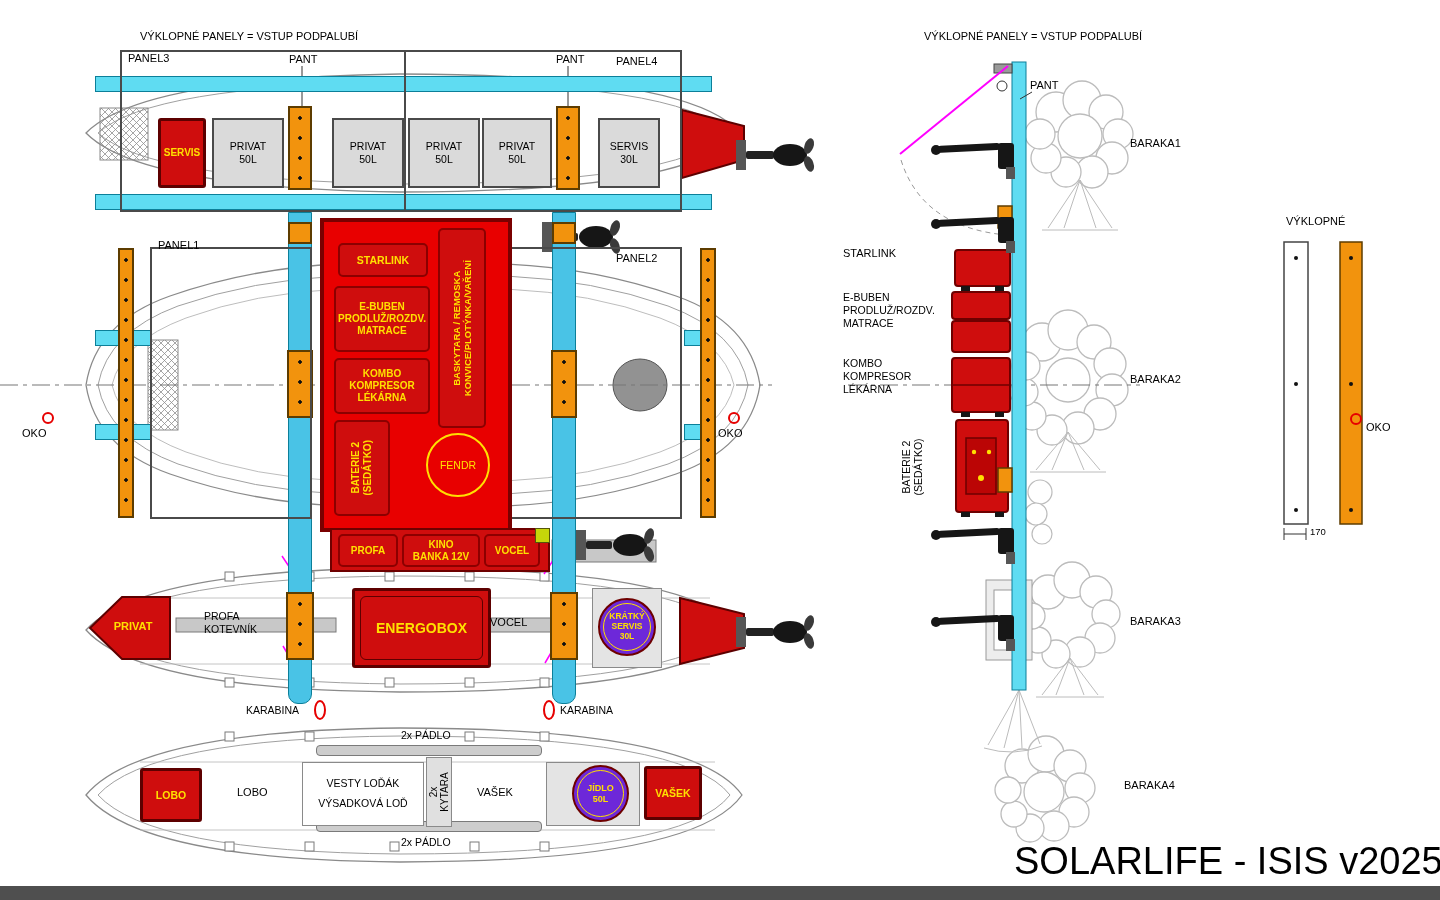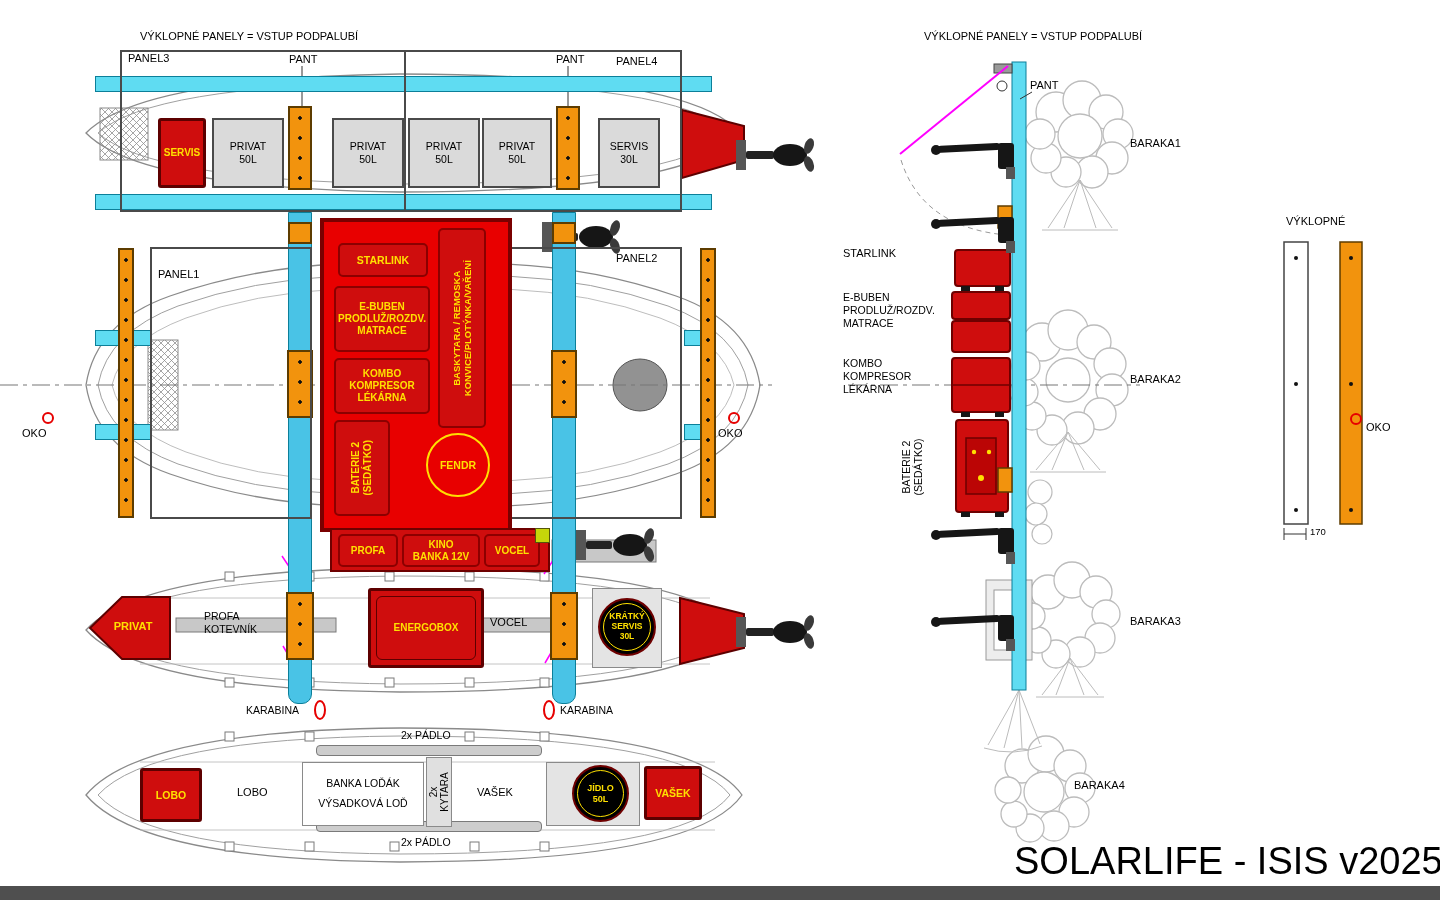--- a/index.html
+++ b/index.html
@@ -12,26 +12,26 @@
   .beam{background:#5fdcf2;border:1px solid #0c7f99}
   .strap{background:#49c3e6;border:1px solid #0c7f99;border-radius:0 0 10px 10px}
   .orange{background:#f2930d;border:2px solid #5d3c00}
   .boltv{background-image:radial-gradient(circle at 50% 10px,#101010 1.5px,transparent 2px);background-size:100% 20px;background-repeat:repeat-y}
   .platform{background:#e80000;border:4px solid #7a0000}
   .pbox{background:#cf0d0d;border:2px solid #8c0000;border-radius:5px;color:#ffe000;font-weight:bold;font-size:10px;line-height:1.18;display:flex;align-items:center;justify-content:center;text-align:center;white-space:pre-line}
   .redbox{background:#cf0d0d;border:3px solid #5d0000;color:#ffe000;font-weight:bold;font-size:10.5px;line-height:1.15;display:flex;align-items:center;justify-content:center;text-align:center;white-space:pre-line;border-radius:3px}
   .graybox{background:#dadada;border:2px solid #4a4a4a;color:#000;font-size:10.5px;line-height:1.2;display:flex;align-items:center;justify-content:center;text-align:center;white-space:pre-line}
   .vc{display:flex;align-items:center;justify-content:center}
   .vtext{transform:rotate(-90deg);white-space:pre-line;text-align:center}
-  .circle-red{background:#000000;border:2px solid #6e0000;border-radius:50%;padding:3px}
+  .circle-red{background:#6d28d9;border:2px solid #6e0000;border-radius:50%;padding:3px}
   .yring{width:100%;height:100%;border:1.5px solid #ffe000;border-radius:50%;display:flex;align-items:center;justify-content:center;color:#ffe000;font-weight:bold;font-size:8.5px;line-height:1.15;text-align:center;white-space:pre-line}
   .plate{background:#e4e4e4;border:1.5px solid #8a8a8a}
   .whitebox{background:#fff;border:1.5px solid #8a8a8a}
   .graybar{background:#cdcdcd;border:1px solid #7a7a7a;border-radius:4px}
-  .fendr{border:2px solid #ffe000;border-radius:50%;color:#ffe000;font-weight:bold;font-size:10.5px;display:flex;align-items:center;justify-content:center}
+  .fendr{border:2px solid #ffe000;border-radius:50%;color:#ffe000;font-weight:normal;font-size:10.5px;display:flex;align-items:center;justify-content:center}
   .title{font-size:38px;color:#000;white-space:nowrap}
   .ylw{color:#ffe000;font-weight:bold}
 </style>
 </head>
 <body>
 
 <svg class="b" width="1440" height="900" viewBox="0 0 1440 900" style="left:0;top:0">
   <defs>
     <pattern id="hatch" width="7" height="7" patternUnits="userSpaceOnUse">
       <path d="M0,7 L7,0 M0,0 L7,7" stroke="#8f8f8f" stroke-width="0.8"></path>
@@ -335,81 +335,81 @@
 <div class="b" style="left:330px;top:528px;width:220px;height:44px;background:#cf0d0d;border:2px solid #6e0000"></div>
 <div class="b pbox" style="left:338px;top:534px;width:60px;height:33px"><span>PROFA</span></div>
 <div class="b pbox" style="left:402px;top:534px;width:78px;height:33px"><span>KINO
 BANKA 12V</span></div>
 <div class="b pbox" style="left:484px;top:534px;width:56px;height:33px"><span>VOCEL</span></div>
 <div class="b" style="left:535px;top:528px;width:15px;height:15px;background:#c6d60a;border:1.5px solid #55550a"></div>
 
 <div class="b ylw ctr" style="left:102px;top:620px;width:62px;height:14px;font-size:11px">PRIVAT</div>
 <div class="b lbl" style="left:204px;top:610px;width:78px;font-size:10.5px">PROFA
 KOTEVNÍK</div>
-<div class="b redbox" style="left:368px;top:588px;width:116px;height:80px;font-size:10px">
+<div class="b redbox" style="left:352px;top:588px;width:139px;height:80px;font-size:14px">
   <div class="b" style="left:5px;top:5px;right:5px;bottom:5px;border:1.5px solid #5d0000;border-radius:6px"></div>
   <span style="position:relative">ENERGOBOX</span>
 </div>
 <div class="b lbl" style="left:490px;top:616px;width:52px">VOCEL</div>
 <div class="b plate" style="left:592px;top:588px;width:70px;height:80px"></div>
 <div class="b circle-red" style="left:598px;top:598px;width:58px;height:58px">
     <div class="yring">KRÁTKÝ
 SERVIS
 30L</div>
   </div>
 <div class="b lbl" style="left:246px;top:704px;width:62px;font-size:10.5px">KARABINA</div>
 <div class="b lbl" style="left:560px;top:704px;width:62px;font-size:10.5px">KARABINA</div>
 
 <div class="b lbl" style="left:401px;top:729px;width:62px;font-size:10.5px">2x PÁDLO</div>
 <div class="b graybar" style="left:316px;top:745px;width:226px;height:11px"></div>
 <div class="b graybar" style="left:316px;top:821px;width:226px;height:11px"></div>
 <div class="b lbl" style="left:401px;top:836px;width:62px;font-size:10.5px">2x PÁDLO</div>
 <div class="b redbox" style="left:140px;top:768px;width:62px;height:54px"><span>LOBO</span></div>
 <div class="b lbl" style="left:237px;top:786px;width:42px">LOBO</div>
 <div class="b whitebox vc" style="left:302px;top:762px;width:122px;height:64px">
-    <span class="ctr" style="font-size:10.5px;line-height:1.9;white-space:pre-line">BANKA LOĎÁK
+    <span class="ctr" style="font-size:10.5px;line-height:1.9;white-space:pre-line">VESTY LOĎÁK
 VÝSADKOVÁ LOĎ</span>
   </div>
 <div class="b vc" style="left:426px;top:757px;width:26px;height:70px;background:#e0e0e0;border:1px solid #8a8a8a">
     <span class="vtext" style="width:68px;font-size:10px">2x KYTARA</span>
   </div>
 <div class="b lbl" style="left:477px;top:786px;width:48px">VAŠEK</div>
 <div class="b plate" style="left:546px;top:762px;width:94px;height:64px"></div>
 <div class="b circle-red" style="left:572px;top:765px;width:57px;height:57px">
     <div class="yring" style="font-size:9px">JÍDLO
 50L</div>
   </div>
 <div class="b redbox" style="left:644px;top:766px;width:58px;height:54px"><span>VAŠEK</span></div>
 
 <div class="b lbl" style="left:140px;top:30px;width:280px">VÝKLOPNÉ PANELY = VSTUP PODPALUBÍ</div>
 <div class="b lbl" style="left:128px;top:52px;width:60px">PANEL3</div>
 <div class="b lbl" style="left:289px;top:53px;width:30px">PANT</div>
 <div class="b lbl" style="left:556px;top:53px;width:30px">PANT</div>
 <div class="b lbl" style="left:616px;top:55px;width:62px">PANEL4</div>
-<div class="b lbl" style="left:158px;top:268px;width:60px">PANEL1</div>
+<div class="b lbl" style="left:158px;top:239px;width:60px">PANEL1</div>
 <div class="b lbl" style="left:616px;top:252px;width:62px">PANEL2</div>
 <div class="b lbl" style="left:22px;top:427px;width:32px">OKO</div>
 <div class="b lbl" style="left:718px;top:427px;width:32px">OKO</div>
 
 <div class="b lbl" style="left:924px;top:30px;width:280px">VÝKLOPNÉ PANELY = VSTUP PODPALUBÍ</div>
 <div class="b lbl" style="left:1030px;top:79px;width:34px">PANT</div>
 <div class="b lbl" style="left:843px;top:247px;width:72px">STARLINK</div>
 <div class="b lbl" style="left:843px;top:291px;width:108px;font-size:10.5px">E-BUBEN
 PRODLUŽ/ROZDV.
 MATRACE</div>
 <div class="b lbl" style="left:843px;top:357px;width:108px;font-size:10.5px">KOMBO
 KOMPRESOR
 LÉKÁRNA</div>
 <div class="b vc" style="left:889px;top:418px;width:46px;height:98px">
     <span class="vtext" style="width:96px;font-size:10.5px">BATERIE 2
 (SEDÁTKO)</span>
   </div>
 <div class="b lbl" style="left:1130px;top:137px;width:64px">BARAKA1</div>
 <div class="b lbl" style="left:1130px;top:373px;width:64px">BARAKA2</div>
 <div class="b lbl" style="left:1130px;top:615px;width:64px">BARAKA3</div>
-<div class="b lbl" style="left:1074px;top:779px;width:64px">BARAKA4</div>
+<div class="b lbl" style="left:1124px;top:779px;width:64px">BARAKA4</div>
 
 <div class="b lbl" style="left:1286px;top:215px;width:74px">VÝKLOPNÉ</div>
 <div class="b lbl" style="left:1366px;top:421px;width:32px">OKO</div>
 <div class="b lbl" style="left:1310px;top:526px;width:30px;font-size:9.5px">170</div>
 
 <div class="b title" style="left:1014px;top:840px">SOLARLIFE - ISIS v2025</div>
 <div class="b" style="left:0;top:886px;width:1440px;height:14px;background:#4f4f4f"></div>
 
 </body></html>

